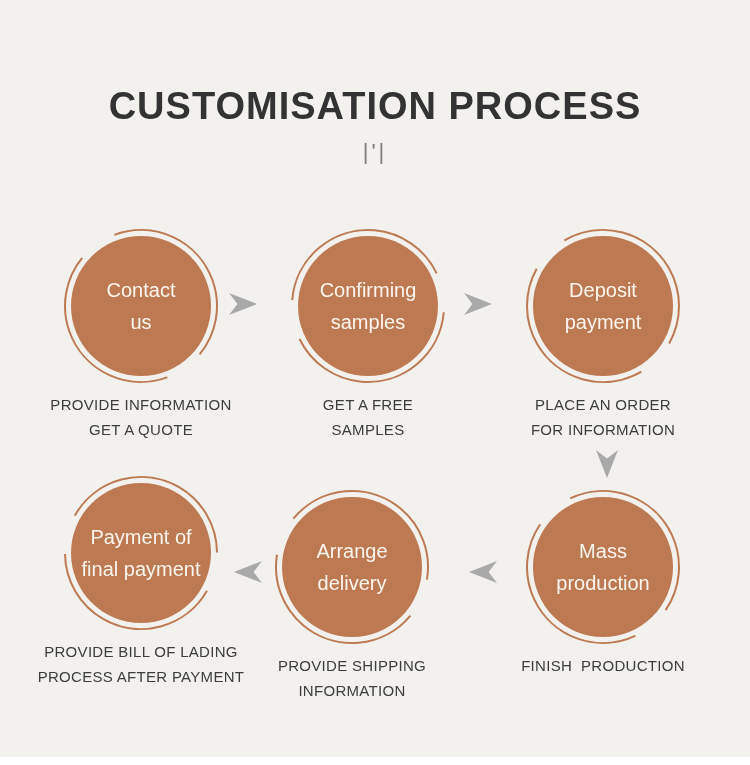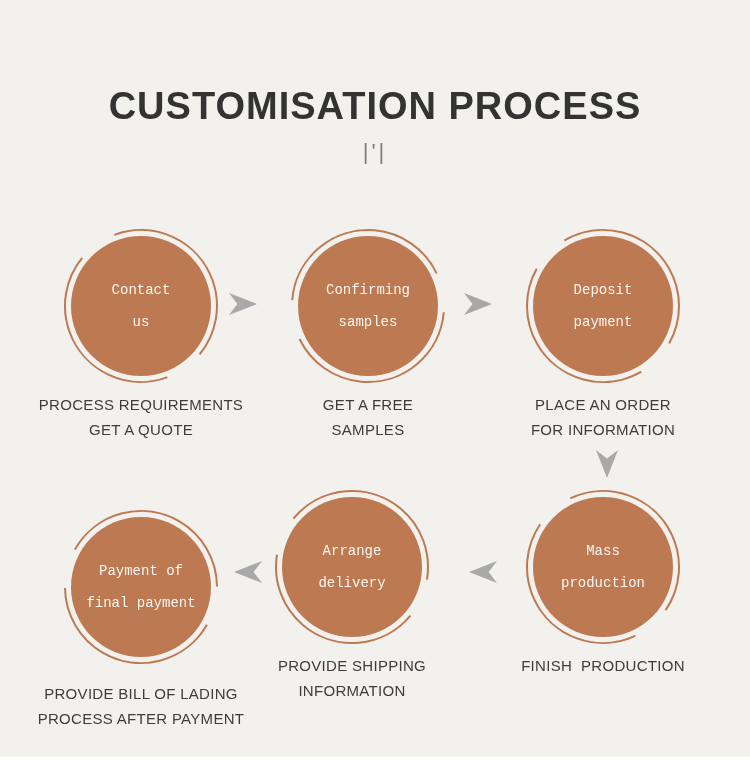--- a/index.html
+++ b/index.html
@@ -41,35 +41,35 @@
   .ring-svg{position:absolute;inset:0;}
   .ring-svg .fill{fill:var(--circle);}
   .ring-svg .ring{fill:none;stroke:var(--circle);stroke-width:2;}
   .circle-label{
     position:absolute;inset:0;
     display:flex;flex-direction:column;justify-content:center;align-items:center;
     gap:6px;
   }
   .circle-line{
     color:var(--circle-text);
-    font-size:14px;line-height:26px;font-weight:400;
-    white-space:pre;text-align:left;font-family:Liberation Mono, monospace;
+    font-size:20px;line-height:26px;font-weight:400;
+    white-space:pre;text-align:left;
   }
   .caption{margin-top:6px;text-align:center;}
   .caption-line{
     color:var(--caption);
     font-size:15px;line-height:25px;font-weight:500;
     letter-spacing:0.3px;white-space:pre;
   }
 
   
   .pos-r1c1{left:21px;top:189px;}
   .pos-r1c2{left:248px;top:189px;}
   .pos-r1c3{left:483px;top:189px;}
-  .pos-r2c1{left:21px;top:470px;gap:8px;}
+  .pos-r2c1{left:21px;top:436px;}
   .pos-r2c2{left:232px;top:450px;}
   .pos-r2c3{left:483px;top:450px;}
 
   .arrow{position:absolute;background:var(--arrow);}
   .arrow-right{
     width:28px;height:22px;
     clip-path:polygon(0% 0%,100% 50%,0% 100%,30% 50%);
   }
   .arrow-left{
     width:28px;height:22px;
@@ -103,21 +103,21 @@
       <svg class="ring-svg" width="160" height="160" viewBox="0 0 160 160">
         <circle class="fill" cx="80" cy="80" r="70"></circle>
         <circle class="ring" cx="80" cy="80" r="76" stroke-dasharray="198 40" transform="rotate(-110 80 80)"></circle>
       </svg>
       <div class="circle-label">
         <div class="circle-line">Contact</div>
         <div class="circle-line">us</div>
       </div>
     </div>
     <div class="caption">
-      <div class="caption-line">PROCESS REQUIREMENTS</div>
+      <div class="caption-line">PROVIDE INFORMATION</div>
       <div class="caption-line">GET A QUOTE</div>
     </div>
   </div>
 
   <div class="step pos-r1c2">
     <div class="circle-wrap">
       <svg class="ring-svg" width="160" height="160" viewBox="0 0 160 160">
         <circle class="fill" cx="80" cy="80" r="70"></circle>
         <circle class="ring" cx="80" cy="80" r="76" stroke-dasharray="198 40" transform="rotate(-175 80 80)"></circle>
       </svg>

